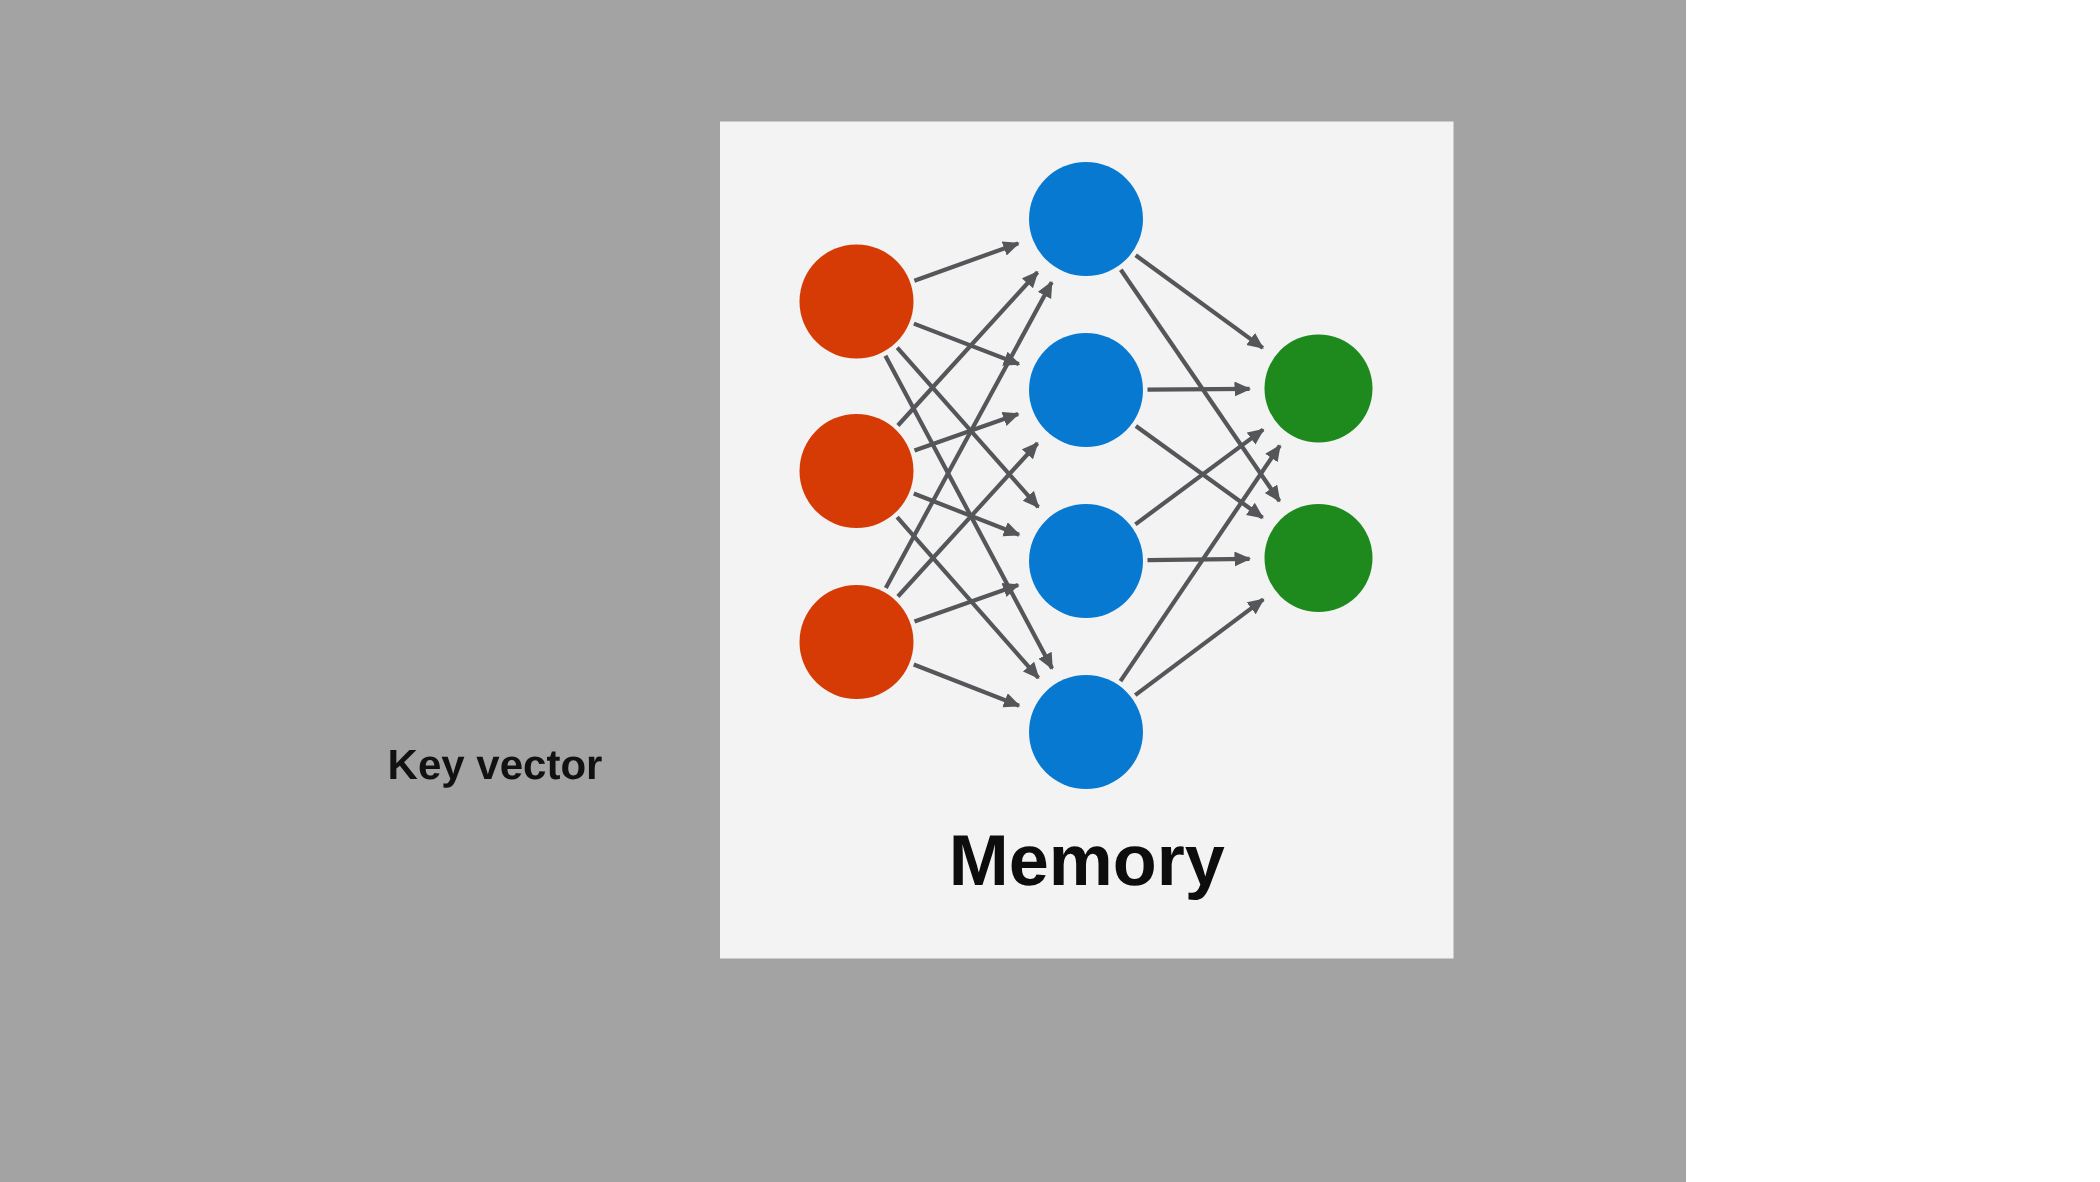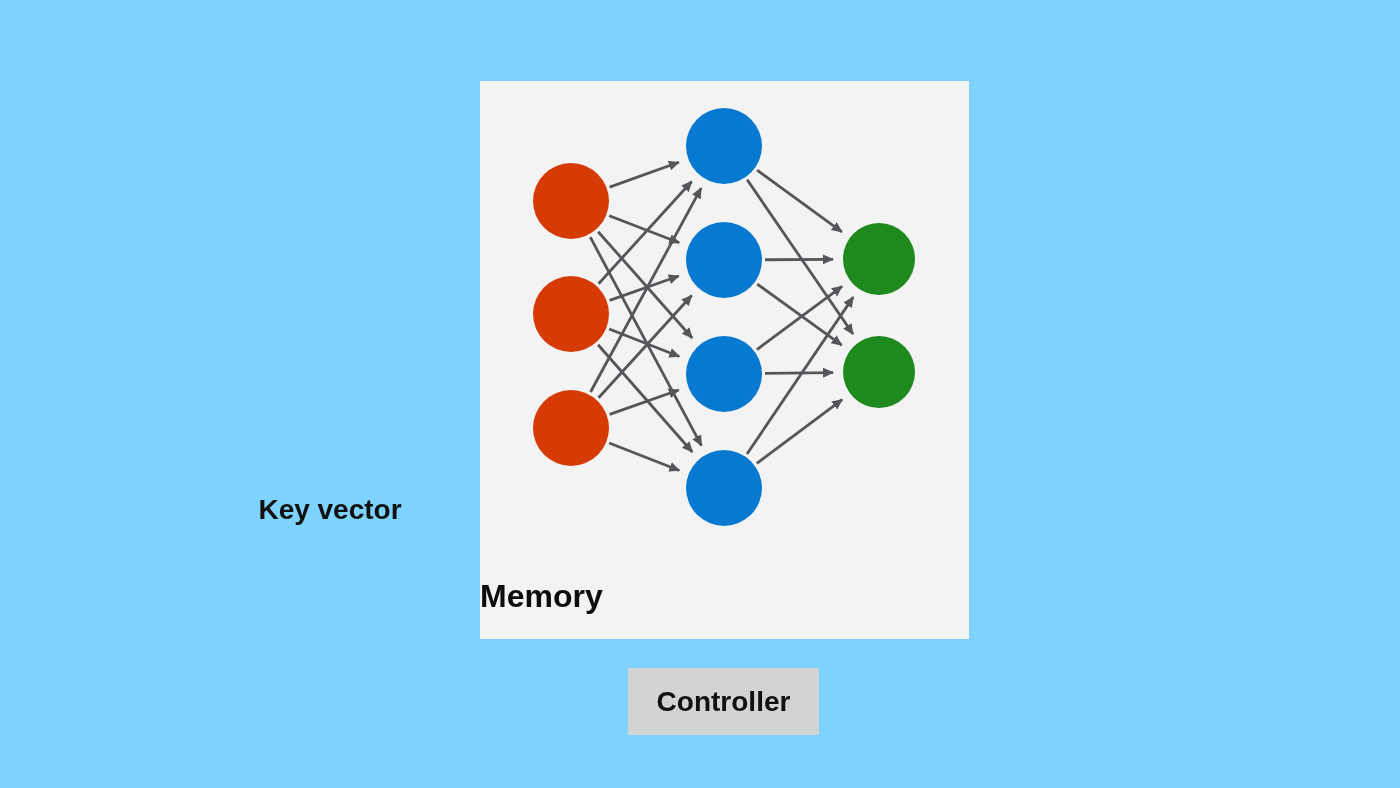--- a/index.html
+++ b/index.html
@@ -3,46 +3,46 @@
 <meta charset="utf-8">
 <style>
   html, body {
     margin: 0;
     padding: 0;
     background: #ffffff;
     font-family: "Liberation Sans", "DejaVu Sans", sans-serif;
   }
   .canvas {
     position: relative;
-    width: 1400px;
+    width: 1124px;
     height: 788px;
-    background: #7dd3fc;
+    background: #a3a3a3;
     overflow: hidden;
   }
   .memory-panel {
     position: absolute;
     left: 480px;
     top: 81px;
     width: 489px;
     height: 558px;
   }
   #net {
     position: absolute;
     left: 0;
     top: 0;
     width: 1400px;
     height: 788px;
   }
   .memory-label {
     position: absolute;
     left: 480px;
-    top: 579px;
+    top: 549px;
     width: 489px;
-    text-align: left;
-    font-size: 32px;
+    text-align: center;
+    font-size: 48px;
     font-weight: 700;
     color: #0d0d0d;
     letter-spacing: 0px;
     line-height: 1.1;
   }
   .side-label {
     position: absolute;
     top: 493px;
     width: 200px;
     text-align: center;
@@ -115,17 +115,14 @@
         <circle cx="879" cy="259" r="36" fill="#1e8a1e"></circle>
         <circle cx="879" cy="372" r="36" fill="#1e8a1e"></circle>
       </g>
   </svg>
 
   <div class="side-label key-label">Key vector</div>
 
 
   <div class="memory-label">Memory</div>
 
-  <div class="controller-box" style="background: rgb(211, 211, 211);">
-    <span>Controller</span>
-  </div>
 
 </div>
 
 </body></html>

